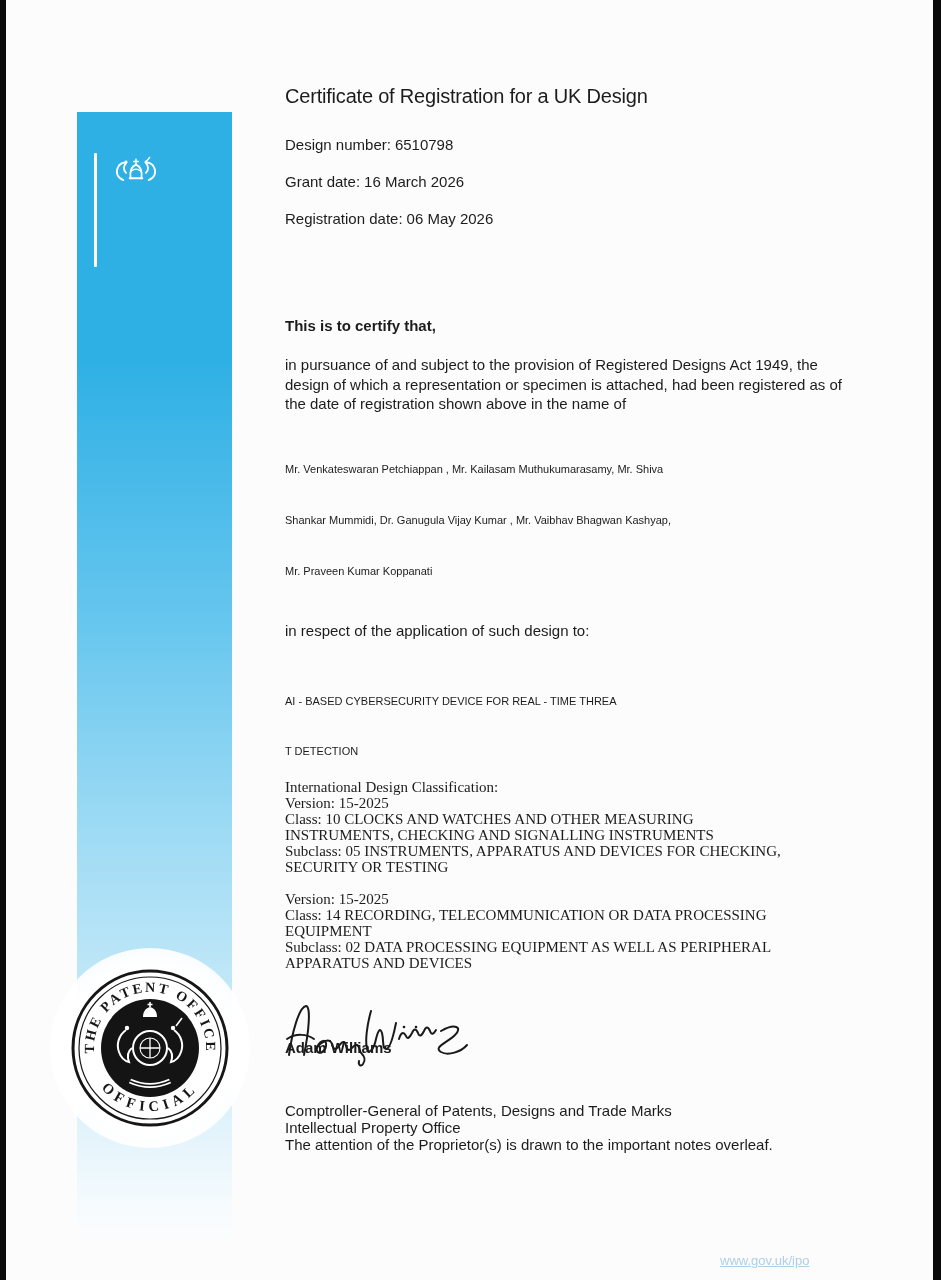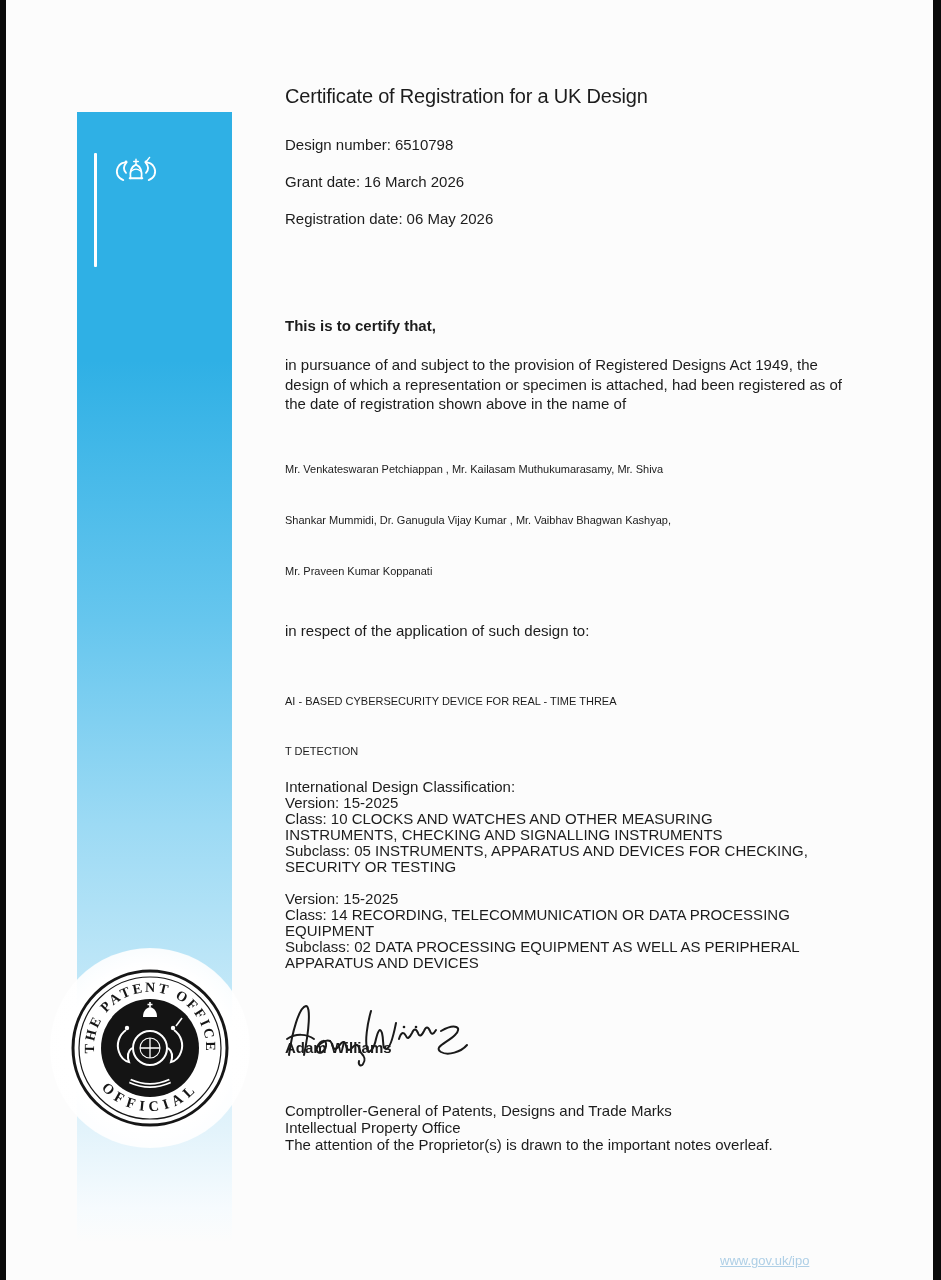--- a/index.html
+++ b/index.html
@@ -34,21 +34,21 @@
   
   .col { position:absolute; left:285px; }
   .doc-title { top:85px; font-size:20px; font-weight:normal; letter-spacing:-0.2px; }
   .meta { font-size:15px; }
   .meta span + span { margin-left:4px;text-align:center; }
   .certify-heading { top:317px; font-size:15px; font-weight:bold; }
   .certify-para { top:355px; width:580px; font-size:15px; line-height:19.5px; }
   .proprietors { top:444px; width:600px; font-size:11px; line-height:51px; white-space:pre-line; }
   .respect-line { top:622px; font-size:15px; }
   .design-title { top:676px; width:600px; font-size:11px; line-height:50px; white-space:pre-line; }
-  .class-block { width:600px; font-size:15px; line-height:16px; white-space:pre-line; }
+  .class-block { width:600px; font-size:15px; line-height:16px; white-space:pre-line;font-family:Liberation Serif, serif; }
   .signature-svg { position:absolute; left:283px; top:997px; width:190px; height:70px; }
   .signer-name  { top:1039px; font-size:15px; font-weight:bold; }
   .signer-lines { top:1102px; width:600px; font-size:15px; line-height:17px; white-space:pre-line; }
 
   .footer-note { position:absolute; left:285px; top:1221px; font-size:13px; color:#9c9c9c; }
   .footer-link { position:absolute; left:720px; top:1221px; font-size:13px; color:#aecfe6; text-decoration:underline; cursor:pointer;margin-top:32px; }
 </style>
 </head>
 <body>
 

